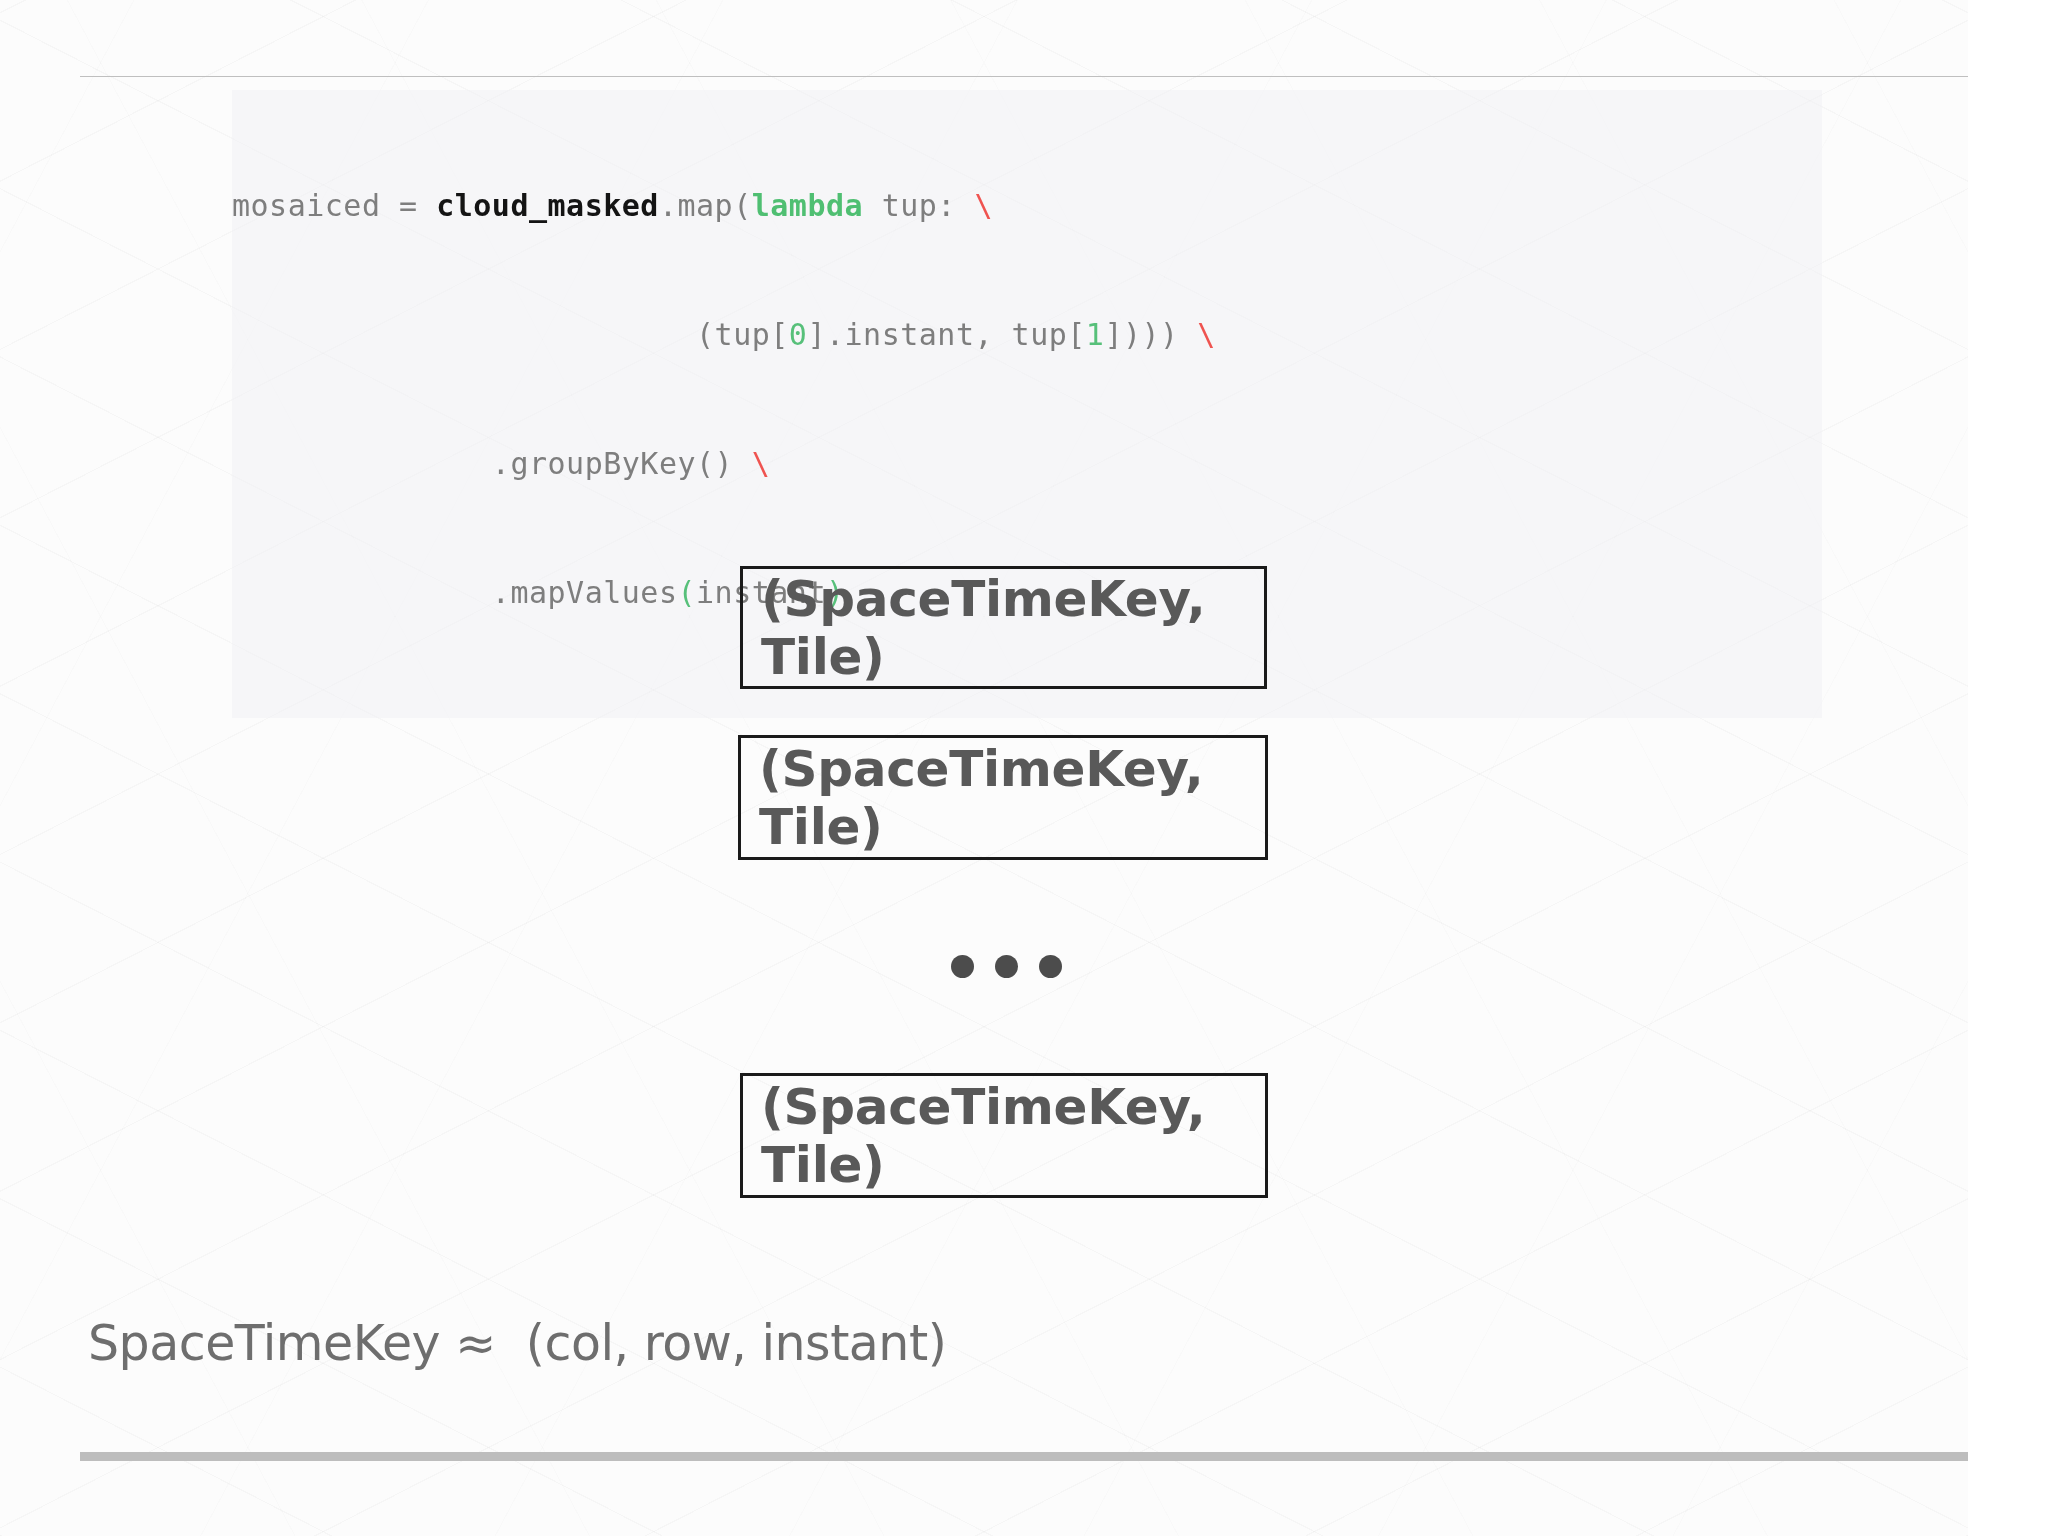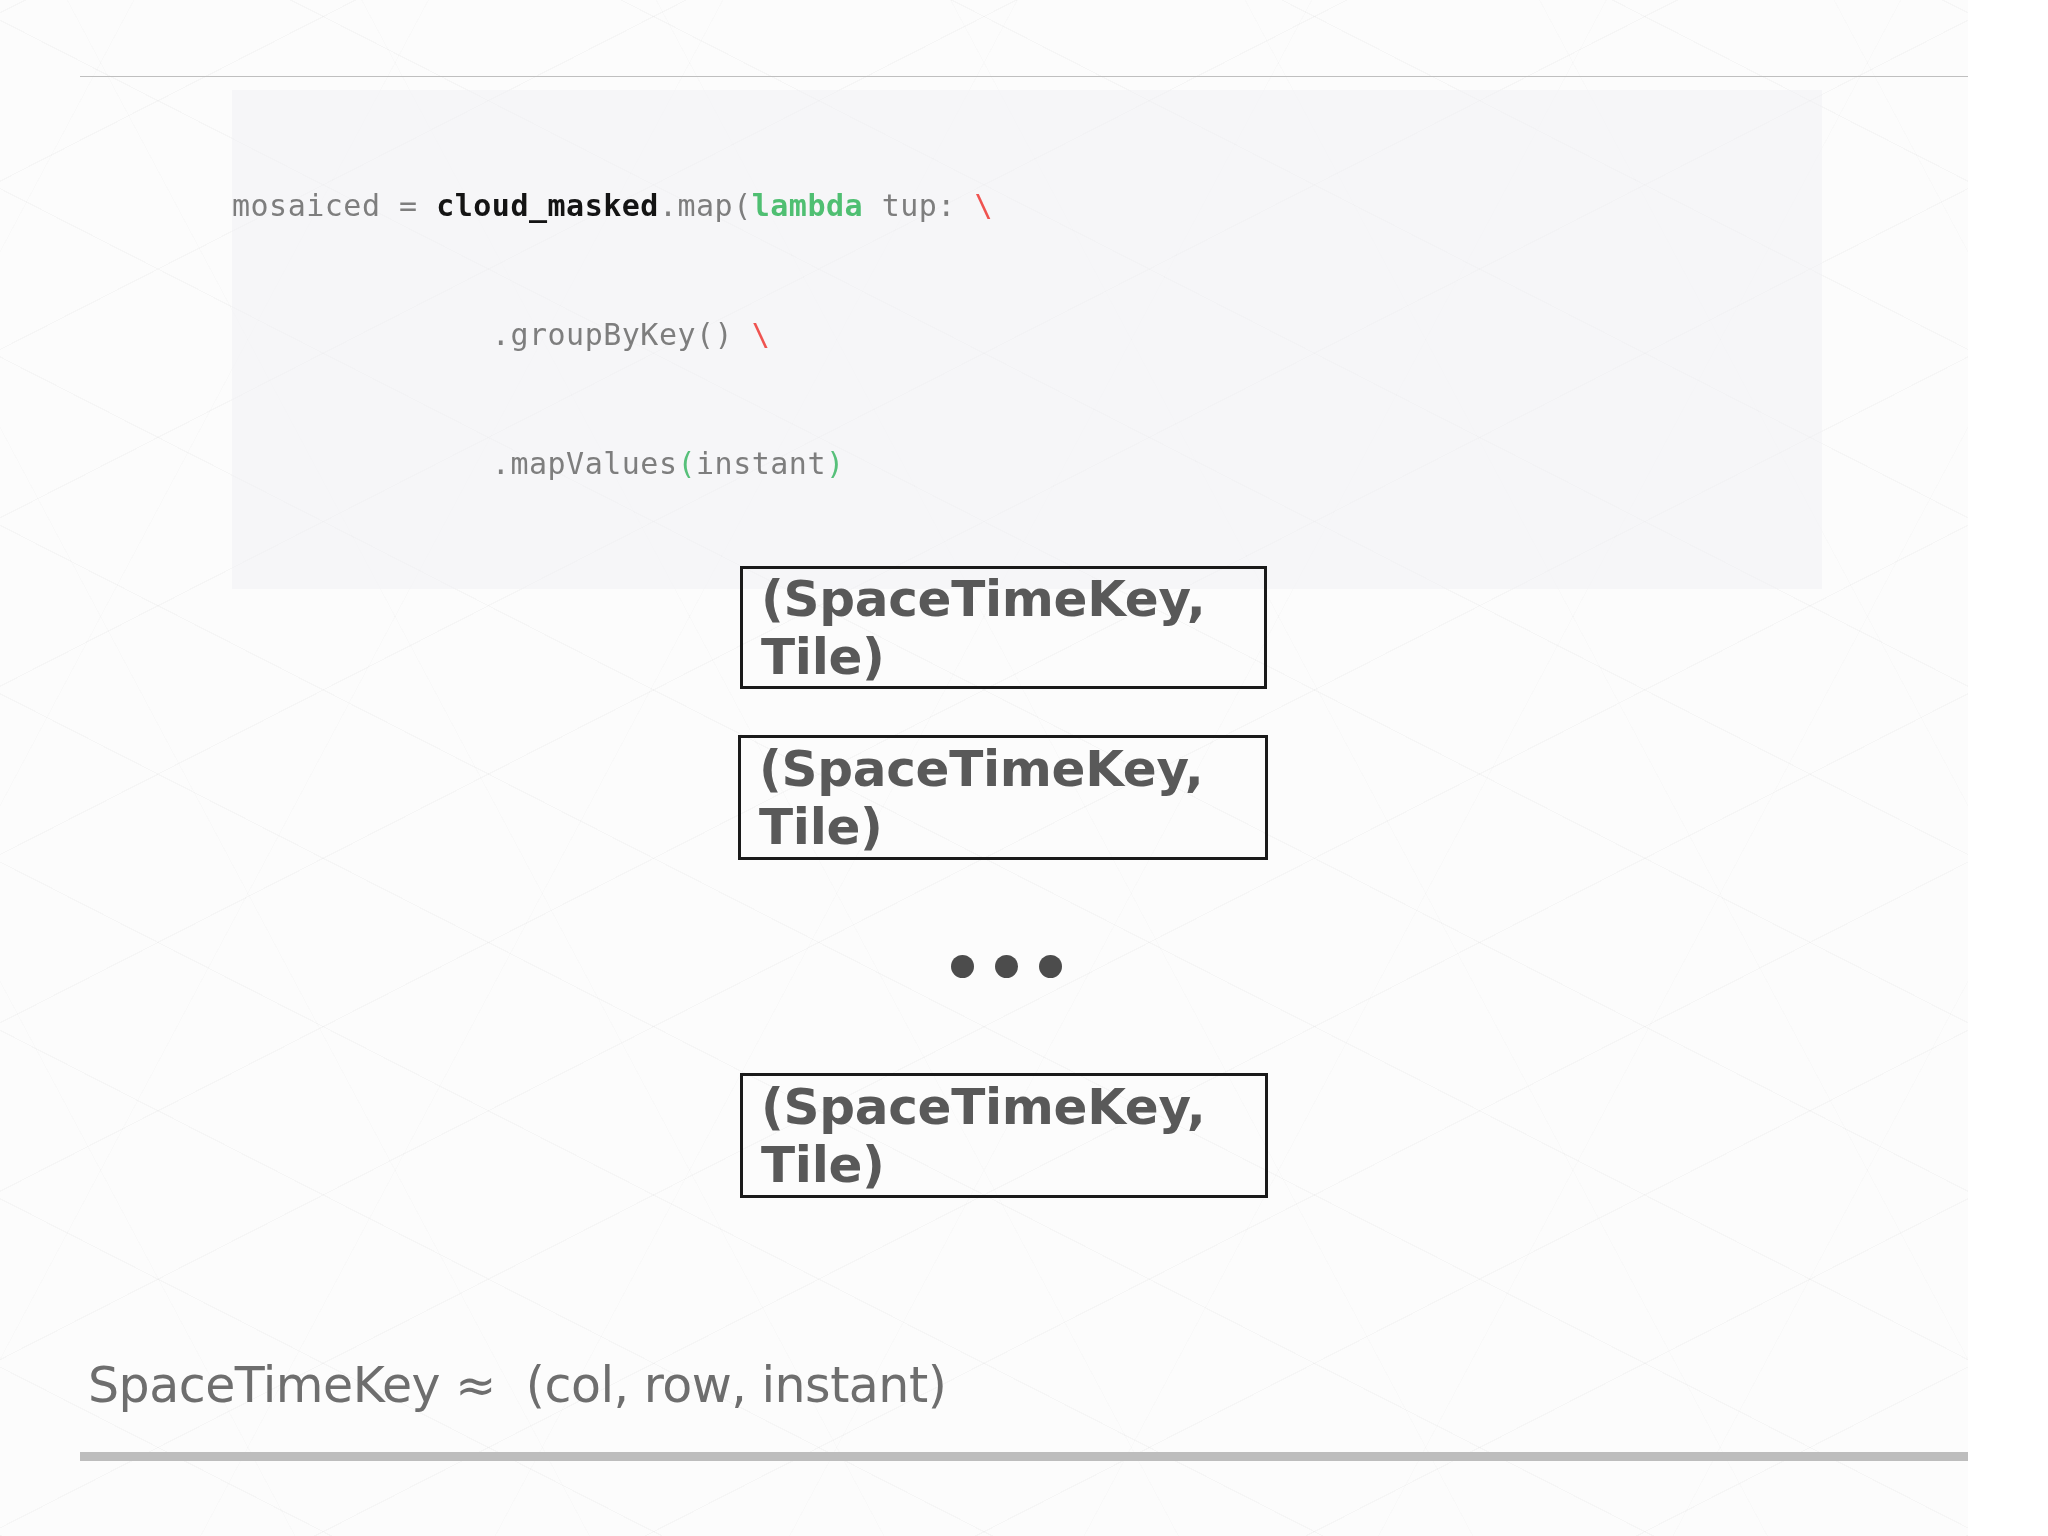--- a/index.html
+++ b/index.html
@@ -127,34 +127,34 @@
   .caption {
     position: absolute;
     left: 88px;
     top: 1315px;
     font-family: "DejaVu Sans", "Liberation Sans", sans-serif;
     font-size: 49px;
     font-weight: 400;
     color: #6e6e6e;
     white-space: pre;
     letter-spacing: -0.5px;
-    margin-top: 42px;
   }
 </style>
 </head>
 <body>
 
 <div class="slide">
 
   <div class="watermark"></div>
 
   <div class="top-rule"></div>
 
   <div class="code-block">
     <span class="code-line"><span class="tok-plain">mosaiced = </span><span class="tok-bold">cloud_masked</span><span class="tok-plain">.map(</span><span class="tok-kw">lambda</span><span class="tok-plain"> tup: </span><span class="tok-cont">\</span></span>
+    <span class="code-line"><span class="tok-plain">                         (tup[</span><span class="tok-num">0</span><span class="tok-plain">].instant, tup[</span><span class="tok-num">1</span><span class="tok-plain">]))) </span><span class="tok-cont">\</span></span>
     <span class="code-line"><span class="tok-plain">              .groupByKey() </span><span class="tok-cont">\</span></span>
     <span class="code-line"><span class="tok-plain">              .mapValues</span><span class="tok-paren">(</span><span class="tok-plain">instant</span><span class="tok-paren">)</span></span>
   </div>
 
   <div class="box" id="box-1">
     <span class="box-label">(SpaceTimeKey, Tile)</span>
   </div>
 
   <div class="box" id="box-2">
     <span class="box-label">(SpaceTimeKey, Tile)</span>

